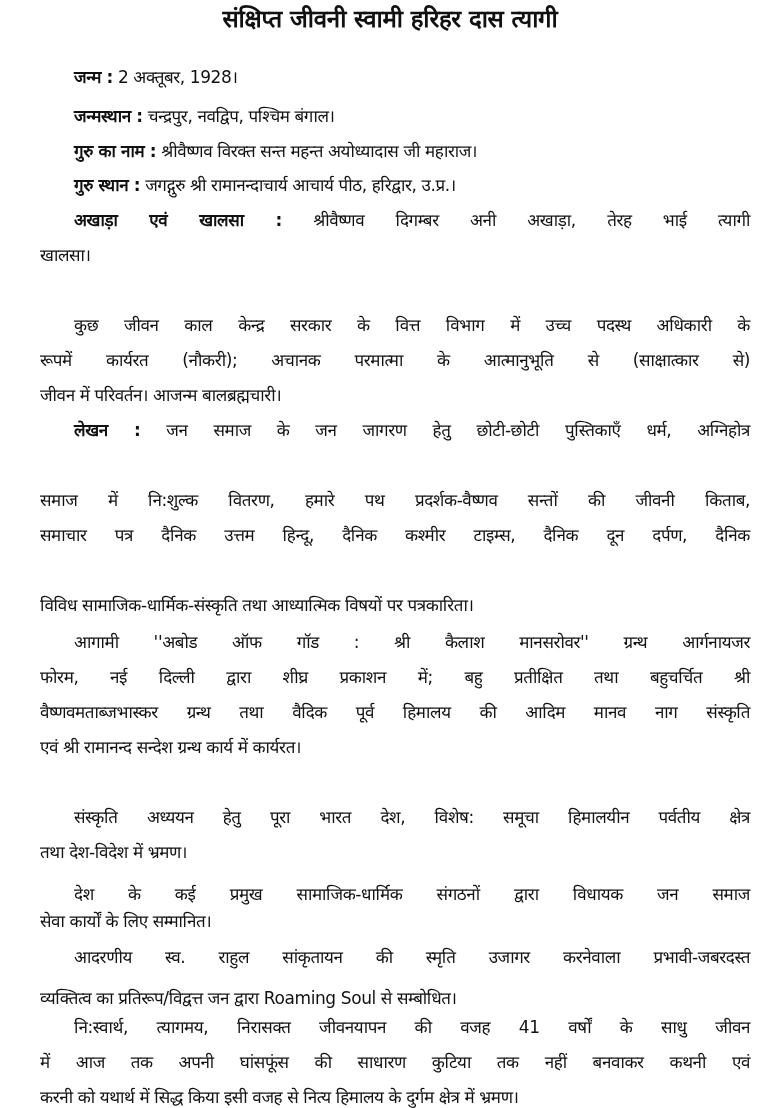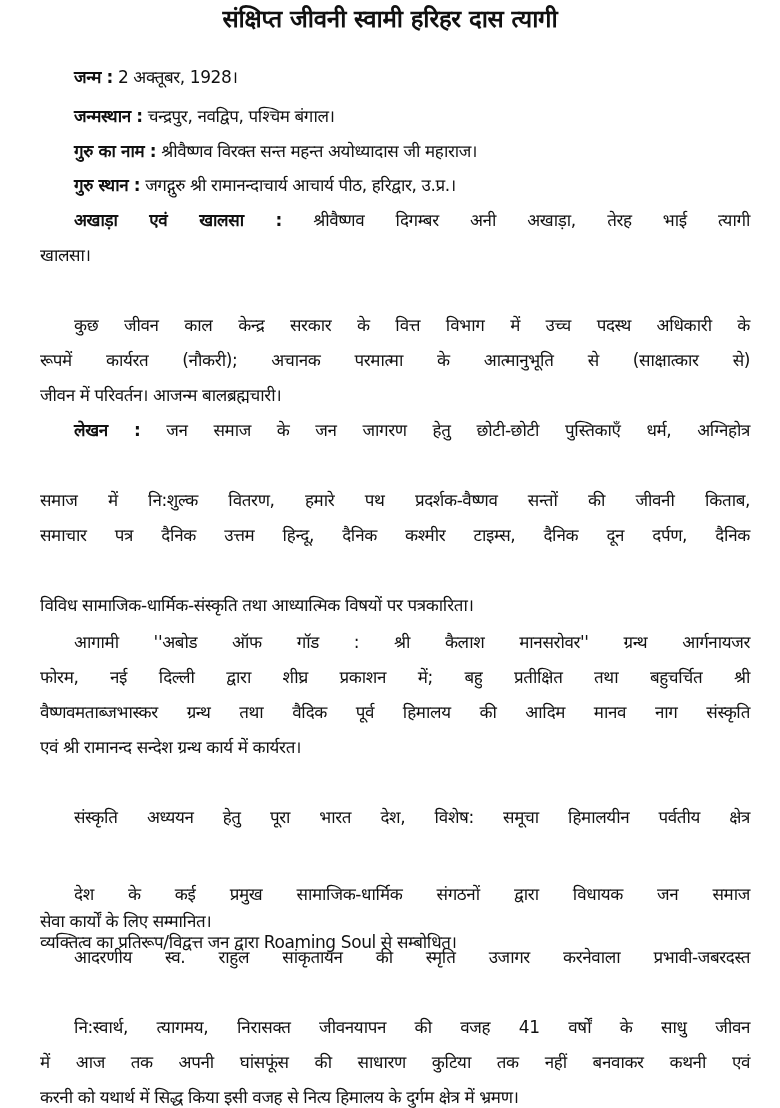--- a/index.html
+++ b/index.html
@@ -42,23 +42,24 @@
   <div class="line just" style="top:463px"><span>समाज में नि:शुल्क वितरण, हमारे पथ प्रदर्शक-वैष्णव सन्तों की जीवनी किताब,</span></div>
   <div class="line just" style="top:498px"><span>समाचार पत्र दैनिक उत्तम हिन्दू, दैनिक कश्मीर टाइम्स, दैनिक दून दर्पण, दैनिक</span></div>
   <div class="line" style="top:568px"><span>विविध सामाजिक-धार्मिक-संस्कृति तथा आध्यात्मिक विषयों पर पत्रकारिता।</span></div>
 
   <div class="line indent just" style="top:605px"><span>आगामी ''अबोड ऑफ गॉड : श्री कैलाश मानसरोवर'' ग्रन्थ आर्गनायजर</span></div>
   <div class="line just" style="top:640px"><span>फोरम, नई दिल्ली द्वारा शीघ्र प्रकाशन में; बहु प्रतीक्षित तथा बहुचर्चित श्री</span></div>
   <div class="line" style="top:710px"><span>एवं श्री रामानन्द सन्देश ग्रन्थ कार्य में कार्यरत।</span></div>
   <div class="line just" style="top:675px"><span>वैष्णवमताब्जभास्कर ग्रन्थ तथा वैदिक पूर्व हिमालय की आदिम मानव नाग संस्कृति</span></div>
 
   <div class="line indent just" style="top:780px"><span>संस्कृति अध्ययन हेतु पूरा भारत देश, विशेष: समूचा हिमालयीन पर्वतीय क्षेत्र</span></div>
+  <div class="line" style="top:815px"><span>तथा देश-विदेश में भ्रमण।</span></div>
 
   <div class="line indent just" style="top:857px"><span>देश के कई प्रमुख सामाजिक-धार्मिक संगठनों द्वारा विधायक जन समाज</span></div>
   <div class="line" style="top:884px"><span>सेवा कार्यों के लिए सम्मानित।</span></div>
 
   <div class="line indent just" style="top:920px"><span>आदरणीय स्व. राहुल सांकृतायन की स्मृति उजागर करनेवाला प्रभावी-जबरदस्त</span></div>
-  <div class="line" style="top:905px"><span>व्यक्तित्व का प्रतिरूप/विद्वत्त जन द्वारा Roaming Soul से सम्बोधित।</span></div>
+  <div class="line" style="top:961px"><span>व्यक्तित्व का प्रतिरूप/विद्वत्त जन द्वारा Roaming Soul से सम्बोधित।</span></div>
 
   <div class="line indent just" style="top:990px"><span>नि:स्वार्थ, त्यागमय, निरासक्त जीवनयापन की वजह 41 वर्षों के साधु जीवन</span></div>
   <div class="line just" style="top:1025px"><span>में आज तक अपनी घांसफूंस की साधारण कुटिया तक नहीं बनवाकर कथनी एवं</span></div>
   <div class="line" style="top:1060px"><span>करनी को यथार्थ में सिद्ध किया इसी वजह से नित्य हिमालय के दुर्गम क्षेत्र में भ्रमण।</span></div>
 </div>
 
 </body></html>

